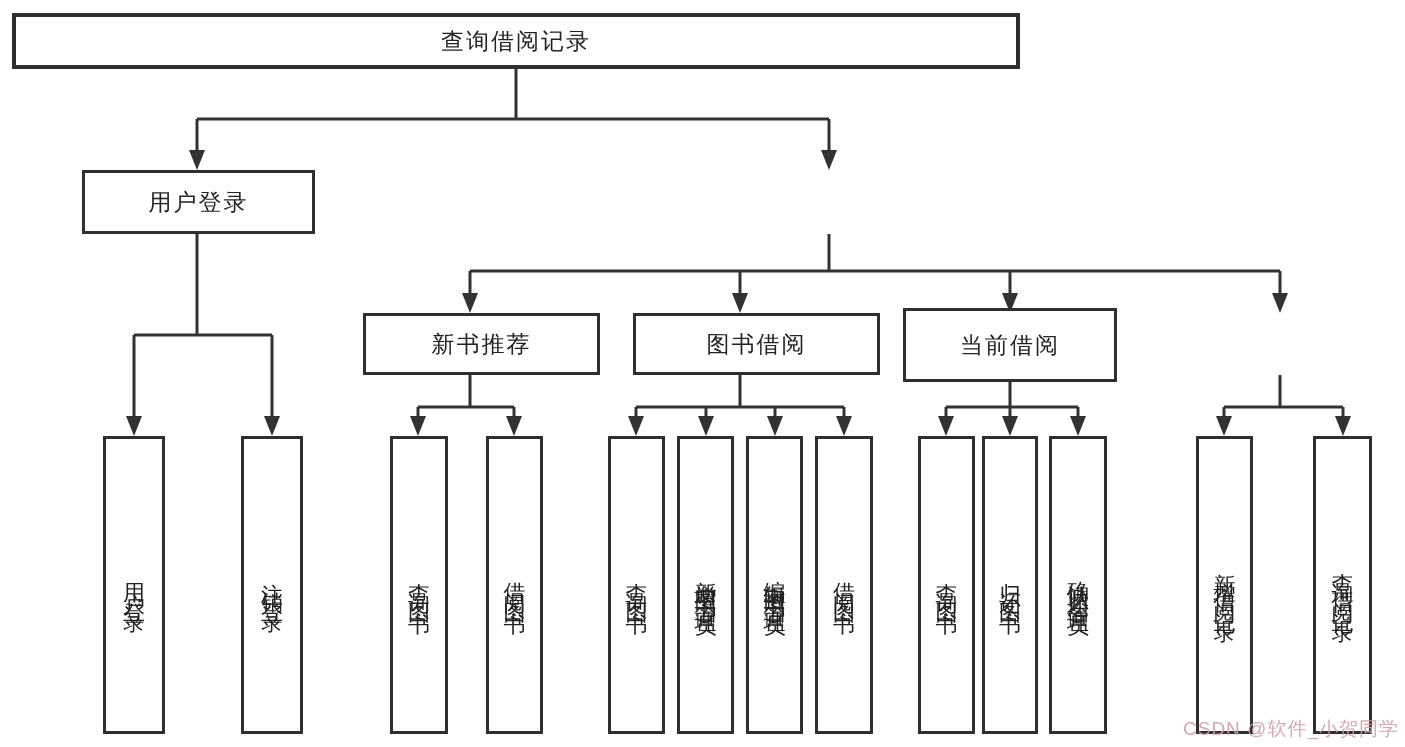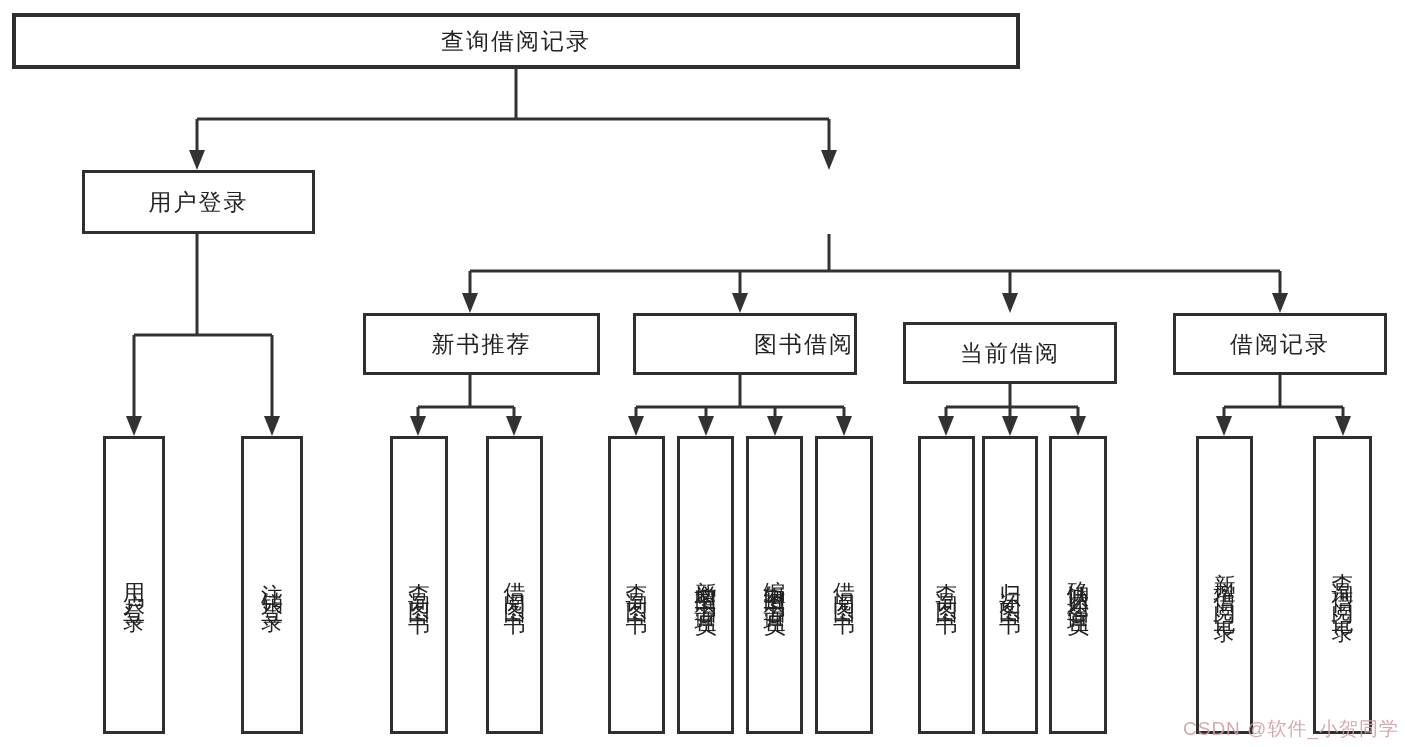--- a/index.html
+++ b/index.html
@@ -129,28 +129,25 @@
     <span>查询借阅记录</span>
   </div>
 
   <div class="hbox" style="left:82px; top:170px; width:233px; height:64px;">
     <span>用户登录</span>
   </div>
 
   <div class="hbox" style="left:363px; top:313px; width:237px; height:62px;">
     <span>新书推荐</span>
   </div>
-  <div class="hbox" style="left:633px; top:313px; width:224px; height:62px;justify-content:flex-end;">
+  <div class="hbox" style="left:633px; top:313px; width:247px; height:62px;">
     <span>图书借阅</span>
   </div>
-  <div class="hbox" style="left:903px; top:322px; width:214px; height:62px;">
+  <div class="hbox" style="left:903px; top:308px; width:214px; height:74px;">
     <span>当前借阅</span>
-  </div>
-  <div class="hbox" style="left:1173px; top:313px; width:214px; height:62px;">
-    <span>借阅记录</span>
   </div>
 
   <div class="vbox" style="left:103px; width:62px;">
     <span>用户登录</span>
   </div>
   <div class="vbox" style="left:241px; width:62px;">
     <span>注销登录</span>
   </div>
 
   <div class="vbox" style="left:390px; width:58px;">

